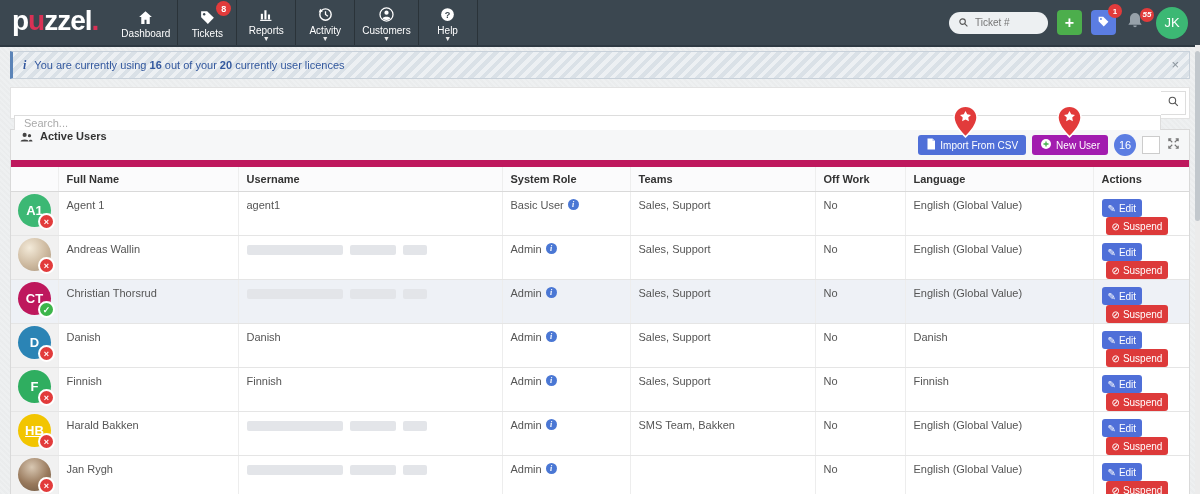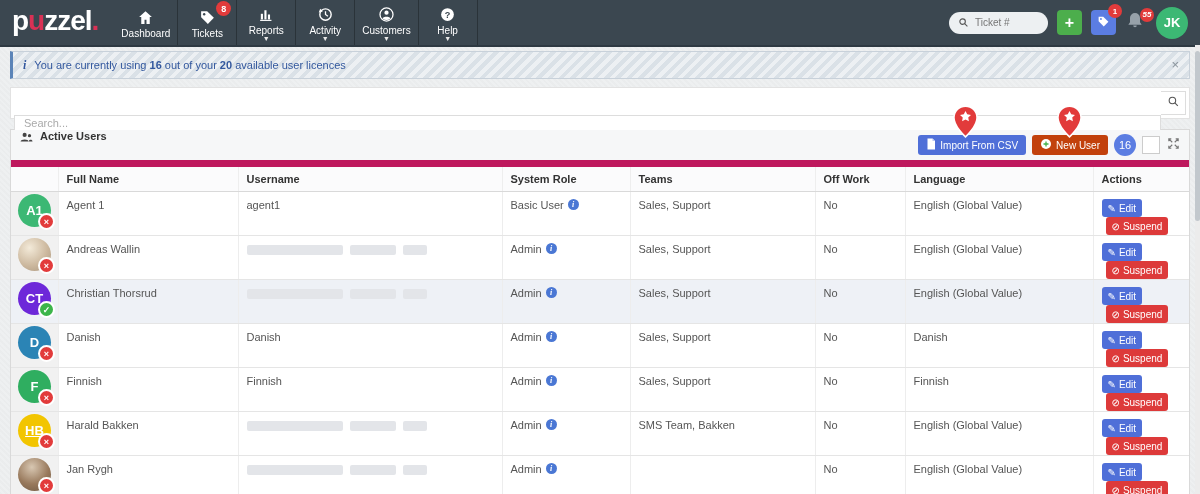--- a/index.html
+++ b/index.html
@@ -21,42 +21,42 @@
   .caret{font-size:7px;line-height:6px;color:#e8e8e8;}
   .nav-right{margin-left:auto;display:flex;align-items:center;gap:9px;padding-right:12px;}
   .ticket-search{background:#edf0f2;border-radius:12px;height:22px;display:flex;align-items:center;padding:0 9px;gap:4px;}
   .ticket-search input{border:none;background:transparent;outline:none;width:62px;font-size:10px;color:#444;font-family:"Liberation Sans",sans-serif;}
   .sq-btn{width:25px;height:25px;border:none;border-radius:4px;color:#fff;display:flex;align-items:center;justify-content:center;cursor:pointer;position:relative;}
   .sq-btn.green{background:#4cae4c;font-size:16px;font-weight:bold;}
   .sq-btn.blue{background:#5b7de2;}
   .mini-badge{position:absolute;top:-6px;right:-6px;background:#e23b3b;color:#fff;border-radius:50%;
     min-width:14px;height:14px;font-size:8px;display:flex;align-items:center;justify-content:center;font-weight:bold;padding:0 2px;box-sizing:border-box;}
   .bell-wrap{position:relative;width:22px;height:24px;display:flex;align-items:flex-end;cursor:pointer;font-style:italic;}
-  .avatar-top{width:32px;height:32px;border-radius:50%;background:#3cb874;color:#fff;font-size:13px;font-weight:bold;
+  .avatar-top{width:32px;height:32px;border-radius:50%;background:#3cb874;color:#fff;font-size:13px;font-weight:normal;
     display:flex;align-items:center;justify-content:center;cursor:pointer;}
   
   .banner{margin:4px 10px 8px;height:26px;display:flex;align-items:center;padding:0 10px;
     background:#dae1e7;background-image:repeating-linear-gradient(135deg,rgba(255,255,255,.5) 0 4px,transparent 4px 8px);
     border:1px solid #c8d1da;border-left:3px solid #5b84b8;color:#33589e;font-size:11px;}
   .banner b{font-weight:bold;}
   .banner-i{font-weight:bold;font-family:"Liberation Serif",serif;font-style:italic;margin-right:8px;font-size:12px;}
   .banner-close{margin-left:auto;color:#8b949c;font-size:13px;cursor:pointer;line-height:10px;}
   
   .search-panel{margin:0 10px 10px;background:#fff;border:1px solid #e2e2e2;display:flex;align-items:center;padding:3px;height:32px;box-sizing:border-box;}
   .search-panel input{flex:1;border:1px solid #ddd;height:16px;padding:0 9px;font-size:11px;color:#555;outline:none;font-family:"Liberation Sans",sans-serif;box-sizing:border-box;margin-top:39px;}
   .search-panel input::placeholder{color:#aaa;}
   .search-go{width:25px;height:24px;border:1px solid #ddd;border-left:none;background:#fff;display:flex;align-items:center;justify-content:center;cursor:pointer;}
   
   .panel{margin:0 10px;background:#fff;border:1px solid #d9d9d9;}
   .panel-header{height:30px;background:#f6f7f8;border-bottom:7px solid #be185d;display:flex;padding:0 8px;position:relative;}
   .panel-title{font-size:11px;font-weight:bold;color:#333;margin-left:6px;}
   .panel-actions{margin-left:auto;display:flex;align-items:center;gap:6px;}
   .btn{height:20px;border:none;border-radius:3px;color:#fff;font-size:10px;display:inline-flex;align-items:center;gap:4px;padding:0 8px;cursor:pointer;font-family:"Liberation Sans",sans-serif;}
   .btn.blue{background:#4f6fd8;}
-  .btn.green{background:#c2410c;}
+  .btn.green{background:#a21caf;}
   .count-badge{width:22px;height:22px;border-radius:50%;background:#5b7de2;color:#fff;font-size:11px;display:flex;align-items:center;justify-content:center;}
   .square-btn{width:18px;height:18px;background:#fff;border:1px solid #ccc;cursor:pointer;}
   .expand-btn{background:none;border:none;padding:0;cursor:pointer;display:flex;align-items:center;}
   .pin{position:absolute;top:-25px;z-index:5;}
   .pin.pin-import{right:211px;}
   .pin.pin-new{right:107px;}
   
   table{width:100%;border-collapse:collapse;table-layout:fixed;font-size:11px;color:#555;}
   th{font-size:11px;color:#333;font-weight:bold;text-align:left;padding:6px 8px;border-bottom:1px solid #d9d9d9;background:#fbfbfc;border-left:1px solid #eee;}
   th:first-child{border-left:none;}
@@ -182,21 +182,21 @@
             <path d="M9.8 18a2.2 2.2 0 0 0 4.4 0z" fill="#97a1a9"></path>
           </svg></span>
       <span class="mini-badge" style="top:-3px;right:-7px">55</span>
     </div>
     <div class="avatar-top">JK</div>
   </div>
 </div>
 
 <div class="banner">
   <span class="banner-i">i</span>
-  <span><span>You are currently using </span><b>16</b><span> out of your </span><b>20</b><span> available user licences</span></span>
+  <span><span>You are currently using </span><b>16</b><span> out of your </span><b>20</b><span> currently user licences</span></span>
   <span class="banner-close">×</span>
 </div>
 
 <div class="search-panel">
   <input placeholder="Search..." style="">
   <button class="search-go">
       <span><svg width="13" height="13" viewBox="0 0 24 24">
           <circle cx="10" cy="10" r="6" fill="none" stroke="#555" stroke-width="2"></circle>
           <line x1="14.5" y1="14.5" x2="20" y2="20" stroke="#555" stroke-width="2"></line>
         </svg></span>
@@ -309,21 +309,21 @@
           <td><button class="action-btn edit">
               <span>✎</span>
               <span>Edit</span>
             </button><button class="action-btn suspend">
               <span>⊘</span>
               <span>Suspend</span>
             </button></td>
         </tr>
         <tr class="highlight">
           <td class="avatar-cell">
-            <div class="avatar" style="background: #6d28d9;">CT<span class="presence on">✓</span></div>
+            <div class="avatar" style="background: #be185d;">CT<span class="presence on">✓</span></div>
           </td>
           <td>Christian Thorsrud</td>
           <td><span class="redact" style="width: 96px;"></span><span class="redact" style="width: 46px;"></span><span class="redact" style="width: 24px;"></span></td>
           <td>Admin<span class="info-i">i</span></td>
           <td>Sales, Support</td>
           <td>No</td>
           <td>English (Global Value)</td>
           <td><button class="action-btn edit">
               <span>✎</span>
               <span>Edit</span>

